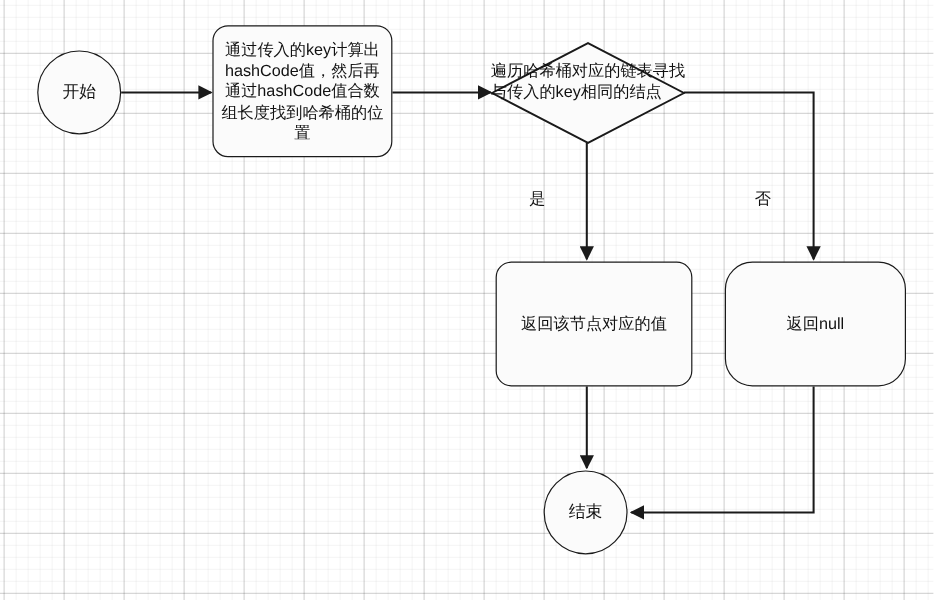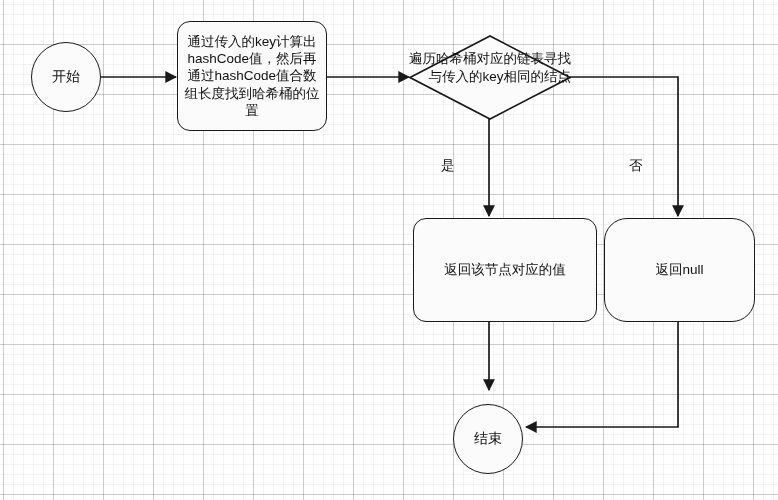--- a/index.html
+++ b/index.html
@@ -53,21 +53,21 @@
     font-size: 13.5px;
     padding: 4px 6px;
   }
   .node-text {
     display: block;
     width: 100%;
     white-space: pre-line;
   }
   .decision-text {
     position: absolute;
-    text-align: right;
+    text-align: left;
     font-size: 13.5px;
     line-height: 1.3;
     color: #111111;
     white-space: pre-line;
   }
   .branch-label {
     position: absolute;
     font-size: 13.5px;
     color: #111111;
     white-space: nowrap;
@@ -114,26 +114,26 @@
   </div>
 
   <svg style="position:absolute; left:409px; top:35px;" width="162" height="85">
     <polygon points="1,42.5 81,1 161,42.5 81,84" fill="#fbfbfb" stroke="#1a1a1a" stroke-width="1.6"></polygon>
   </svg>
   <div class="decision-text" style="left:409px; top:50px; width:162px;">遍历哈希桶对应的链表寻找与传入的key相同的结点</div>
 
   <div class="branch-label" style="left:441px; top:157px;">是</div>
   <div class="branch-label" style="left:629px; top:157px;">否</div>
 
-  <div class="node process" style="left:413px; top:218px; width:184px; height:104px;">
+  <div class="node process" style="left:413px; top:218px; width:164px; height:104px;">
     <span class="node-text">返回该节点对应的值</span>
   </div>
 
   <div class="node process" style="left:604px; top:218px; width:151px; height:104px;border-radius:23px;">
     <span class="node-text">返回null</span>
   </div>
 
-  <div class="node terminator" style="left:453px; top:404px; width:70px; height:70px;">
+  <div class="node terminator" style="left:453px; top:392px; width:70px; height:70px;">
     <span class="node-text">结束</span>
   </div>
 
 
 </div>
 
 </body></html>

